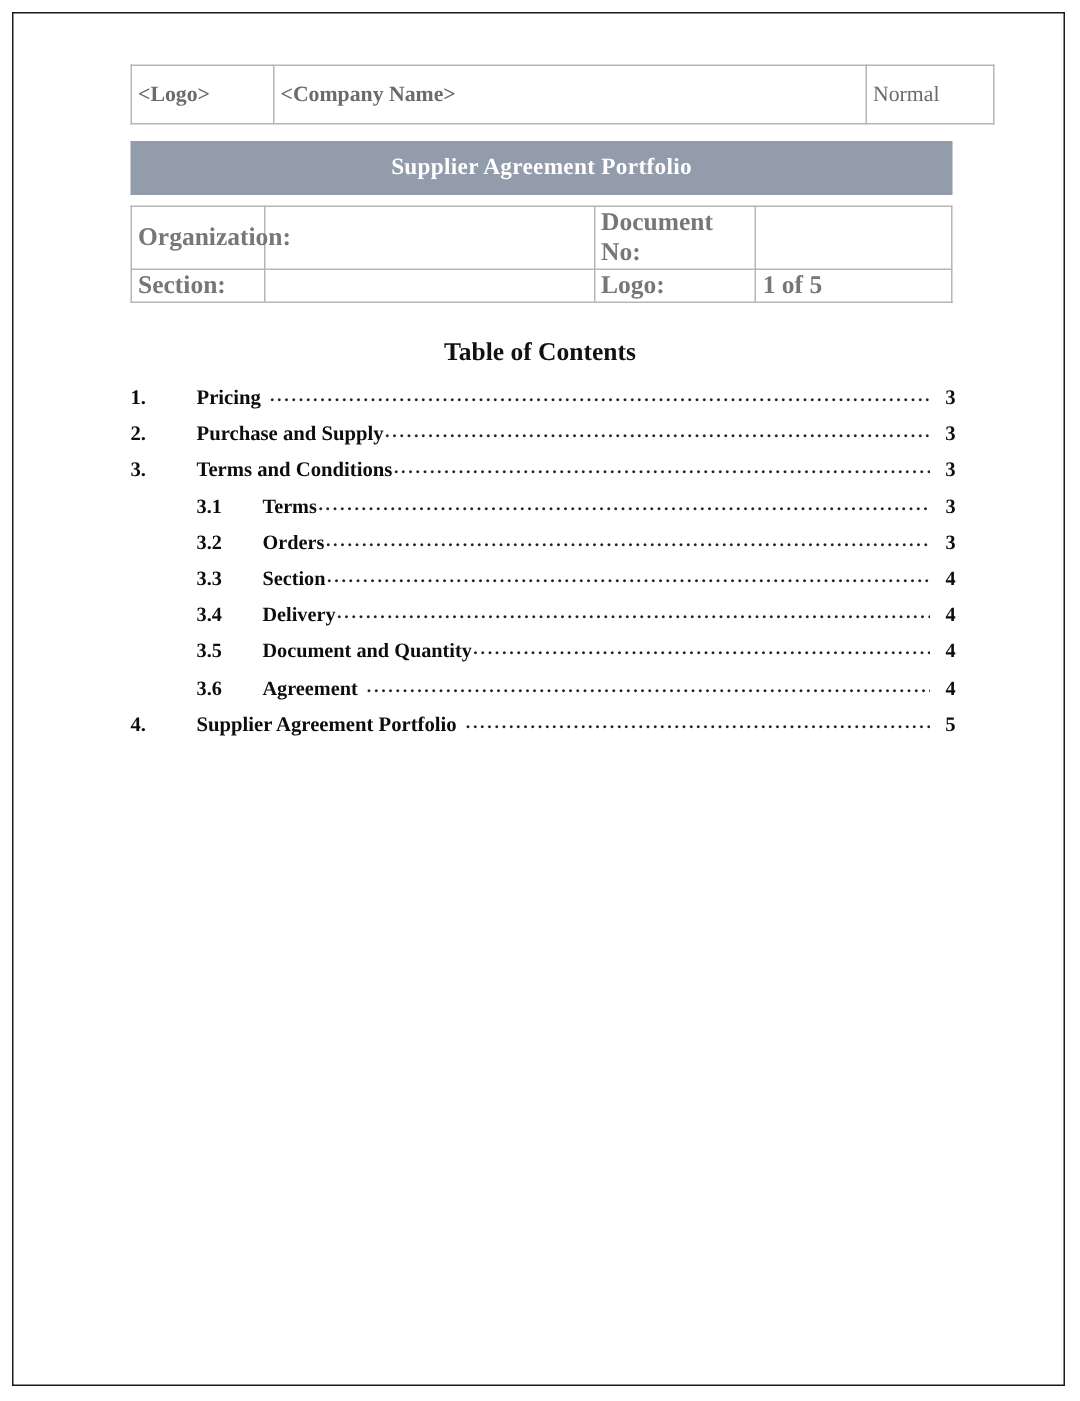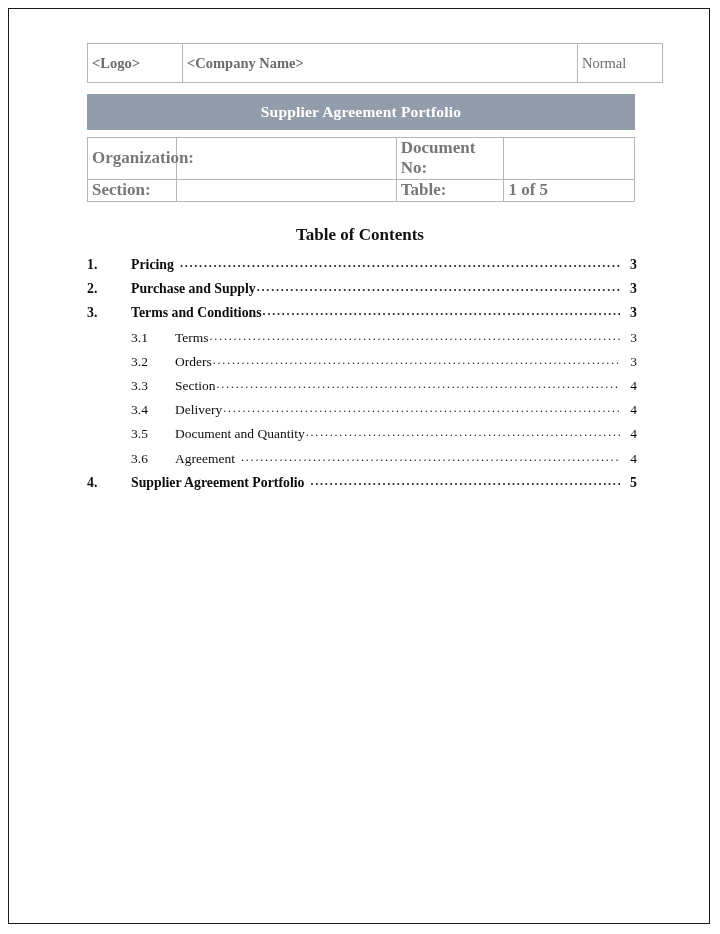--- a/index.html
+++ b/index.html
@@ -110,21 +110,21 @@
   }
   .toc-row {
     display: flex;
     align-items: baseline;
     font-size: 13.5px;
     color: #0d0d0d;
     margin-bottom: 8.2px;
     white-space: nowrap;
   }
   .toc-row.lvl1 { font-weight: bold; font-size: 13.8px; }
-  .toc-row.lvl2 { font-weight: normal; }
+  .toc-row.lvl2 { font-weight: bold; }
 
   .toc-num { flex: 0 0 auto; }
   .lvl1 .toc-num { width: 44px; }
   .lvl2 .toc-num { width: 44px; margin-left: 44px; }
 
   .toc-label { flex: 0 0 auto; }
   .toc-dots {
     flex: 1 1 auto;
     overflow: hidden;
     margin: 0 1px;
@@ -173,21 +173,21 @@
     <tbody>
       <tr>
         <td class="meta-label">Organization:</td>
         <td class="meta-value"></td>
         <td class="meta-label">Document No:</td>
         <td class="meta-value"></td>
       </tr>
       <tr>
         <td class="meta-label">Section:</td>
         <td class="meta-value"></td>
-        <td class="meta-label">Table:</td>
+        <td class="meta-label">Logo:</td>
         <td class="meta-value">1 of 5</td>
       </tr>
     </tbody>
   </table>
 
   <div class="toc-title">Table of Contents</div>
 
   <div class="toc-list" id="toc-list">
       <div class="toc-row lvl1">
         <span class="toc-num">1.</span>

